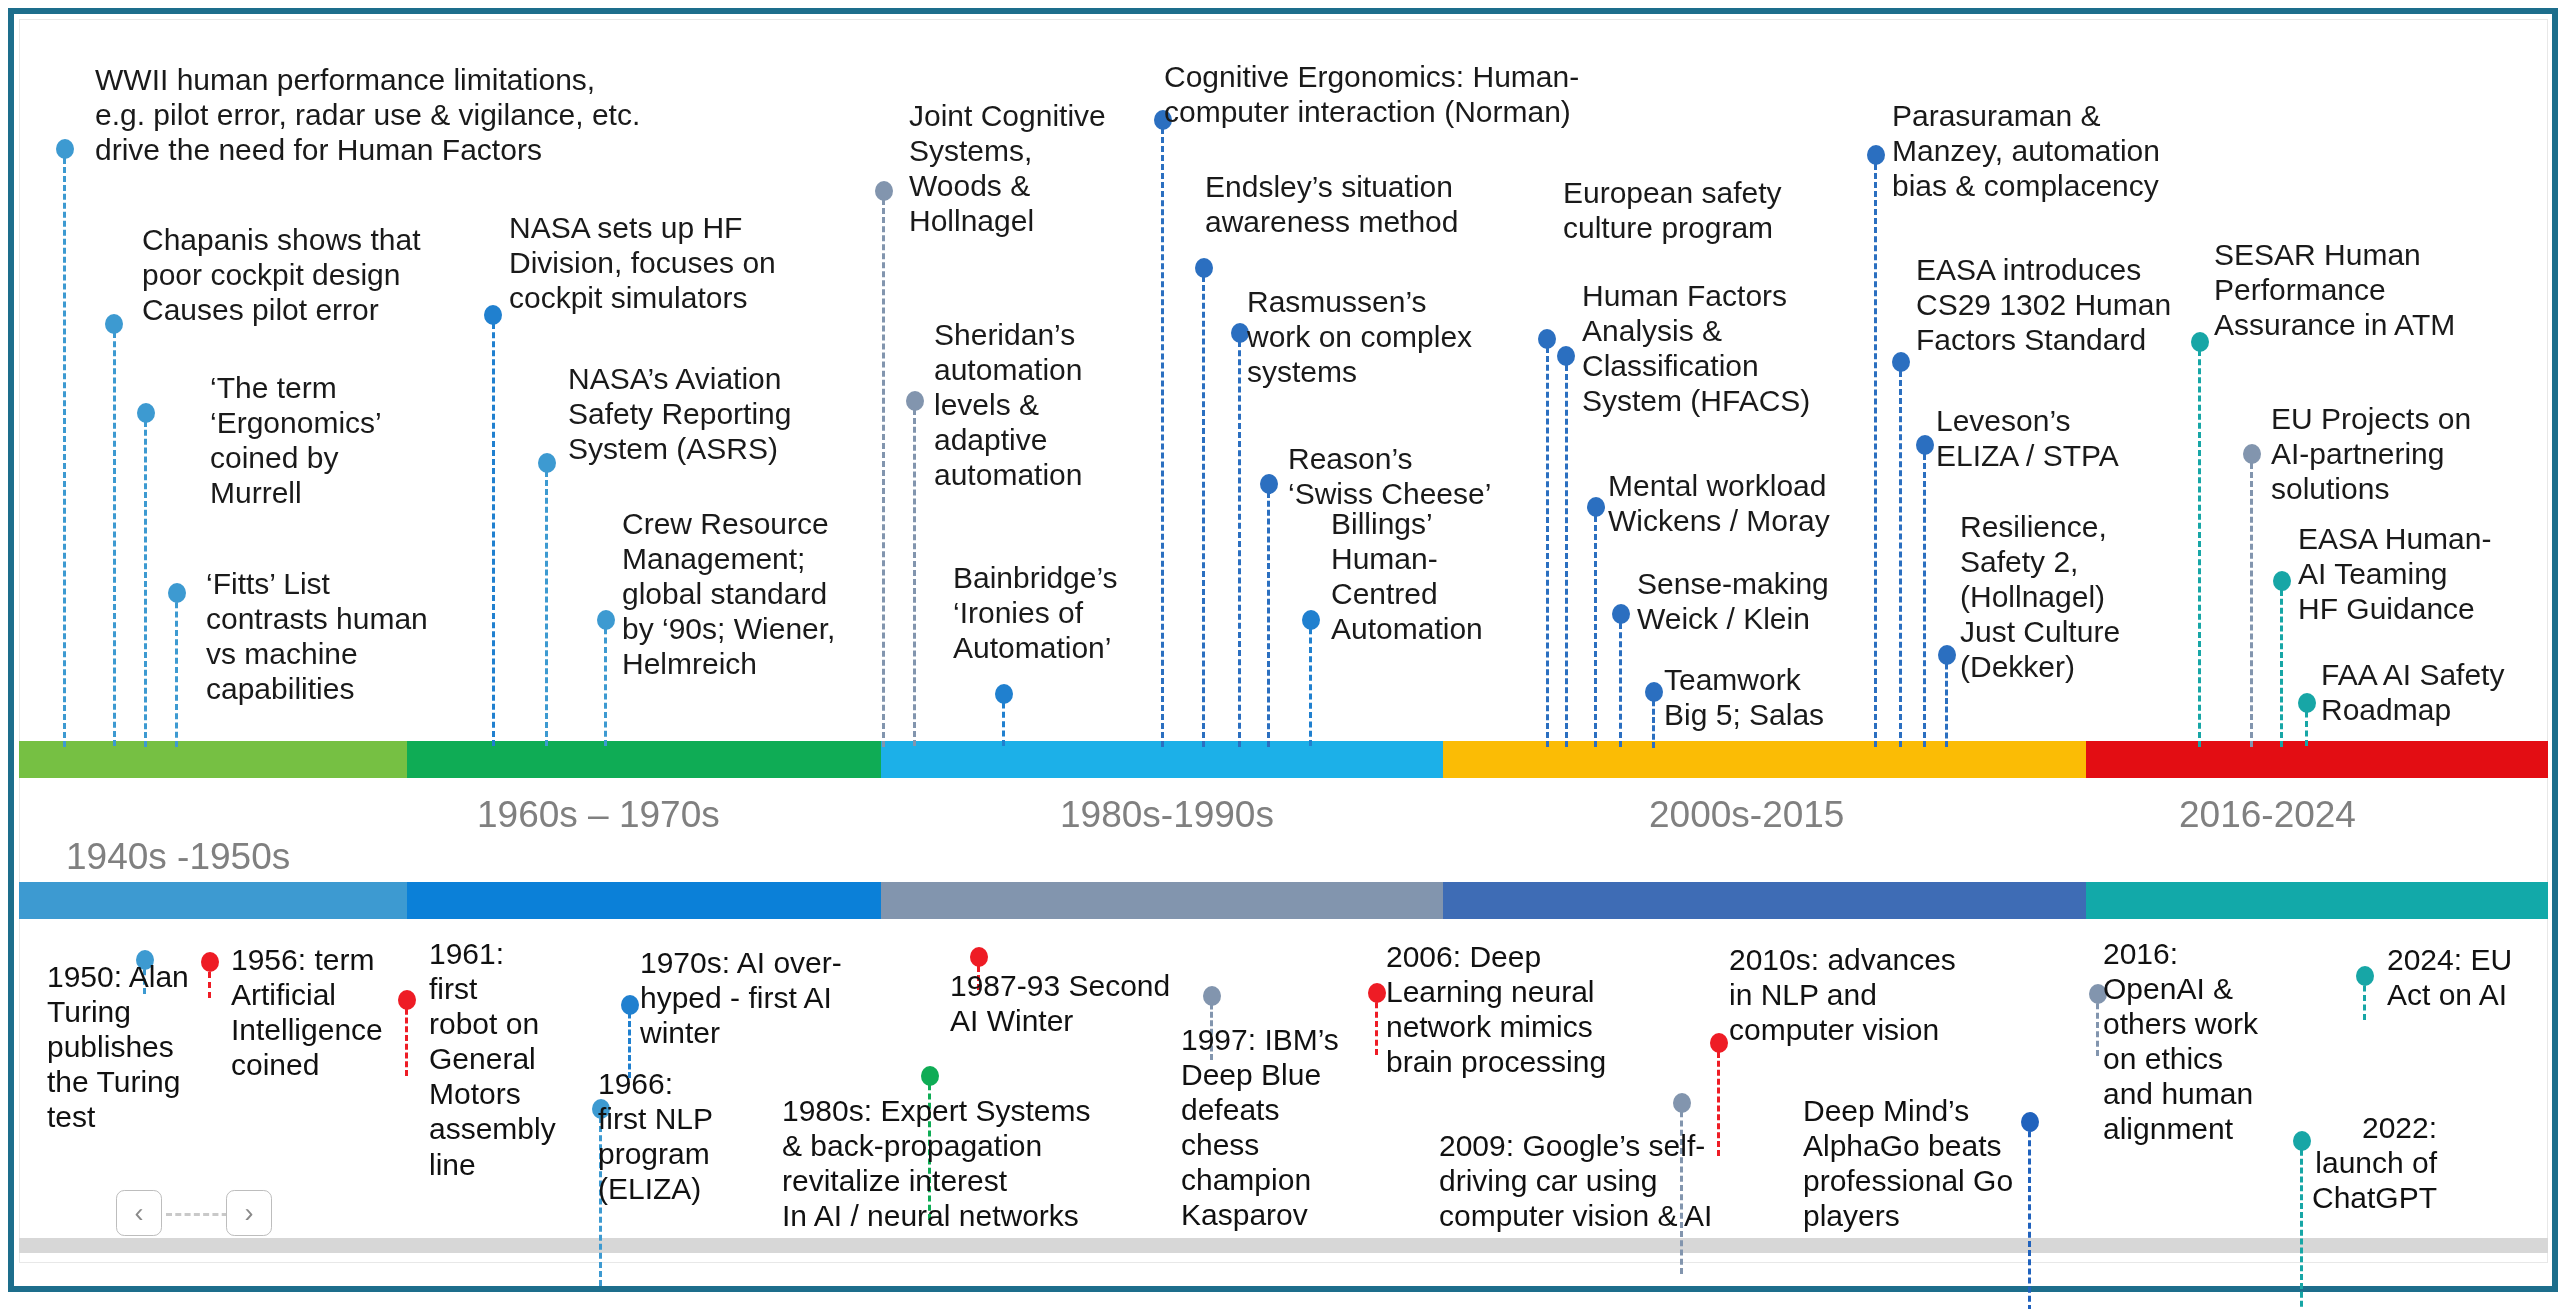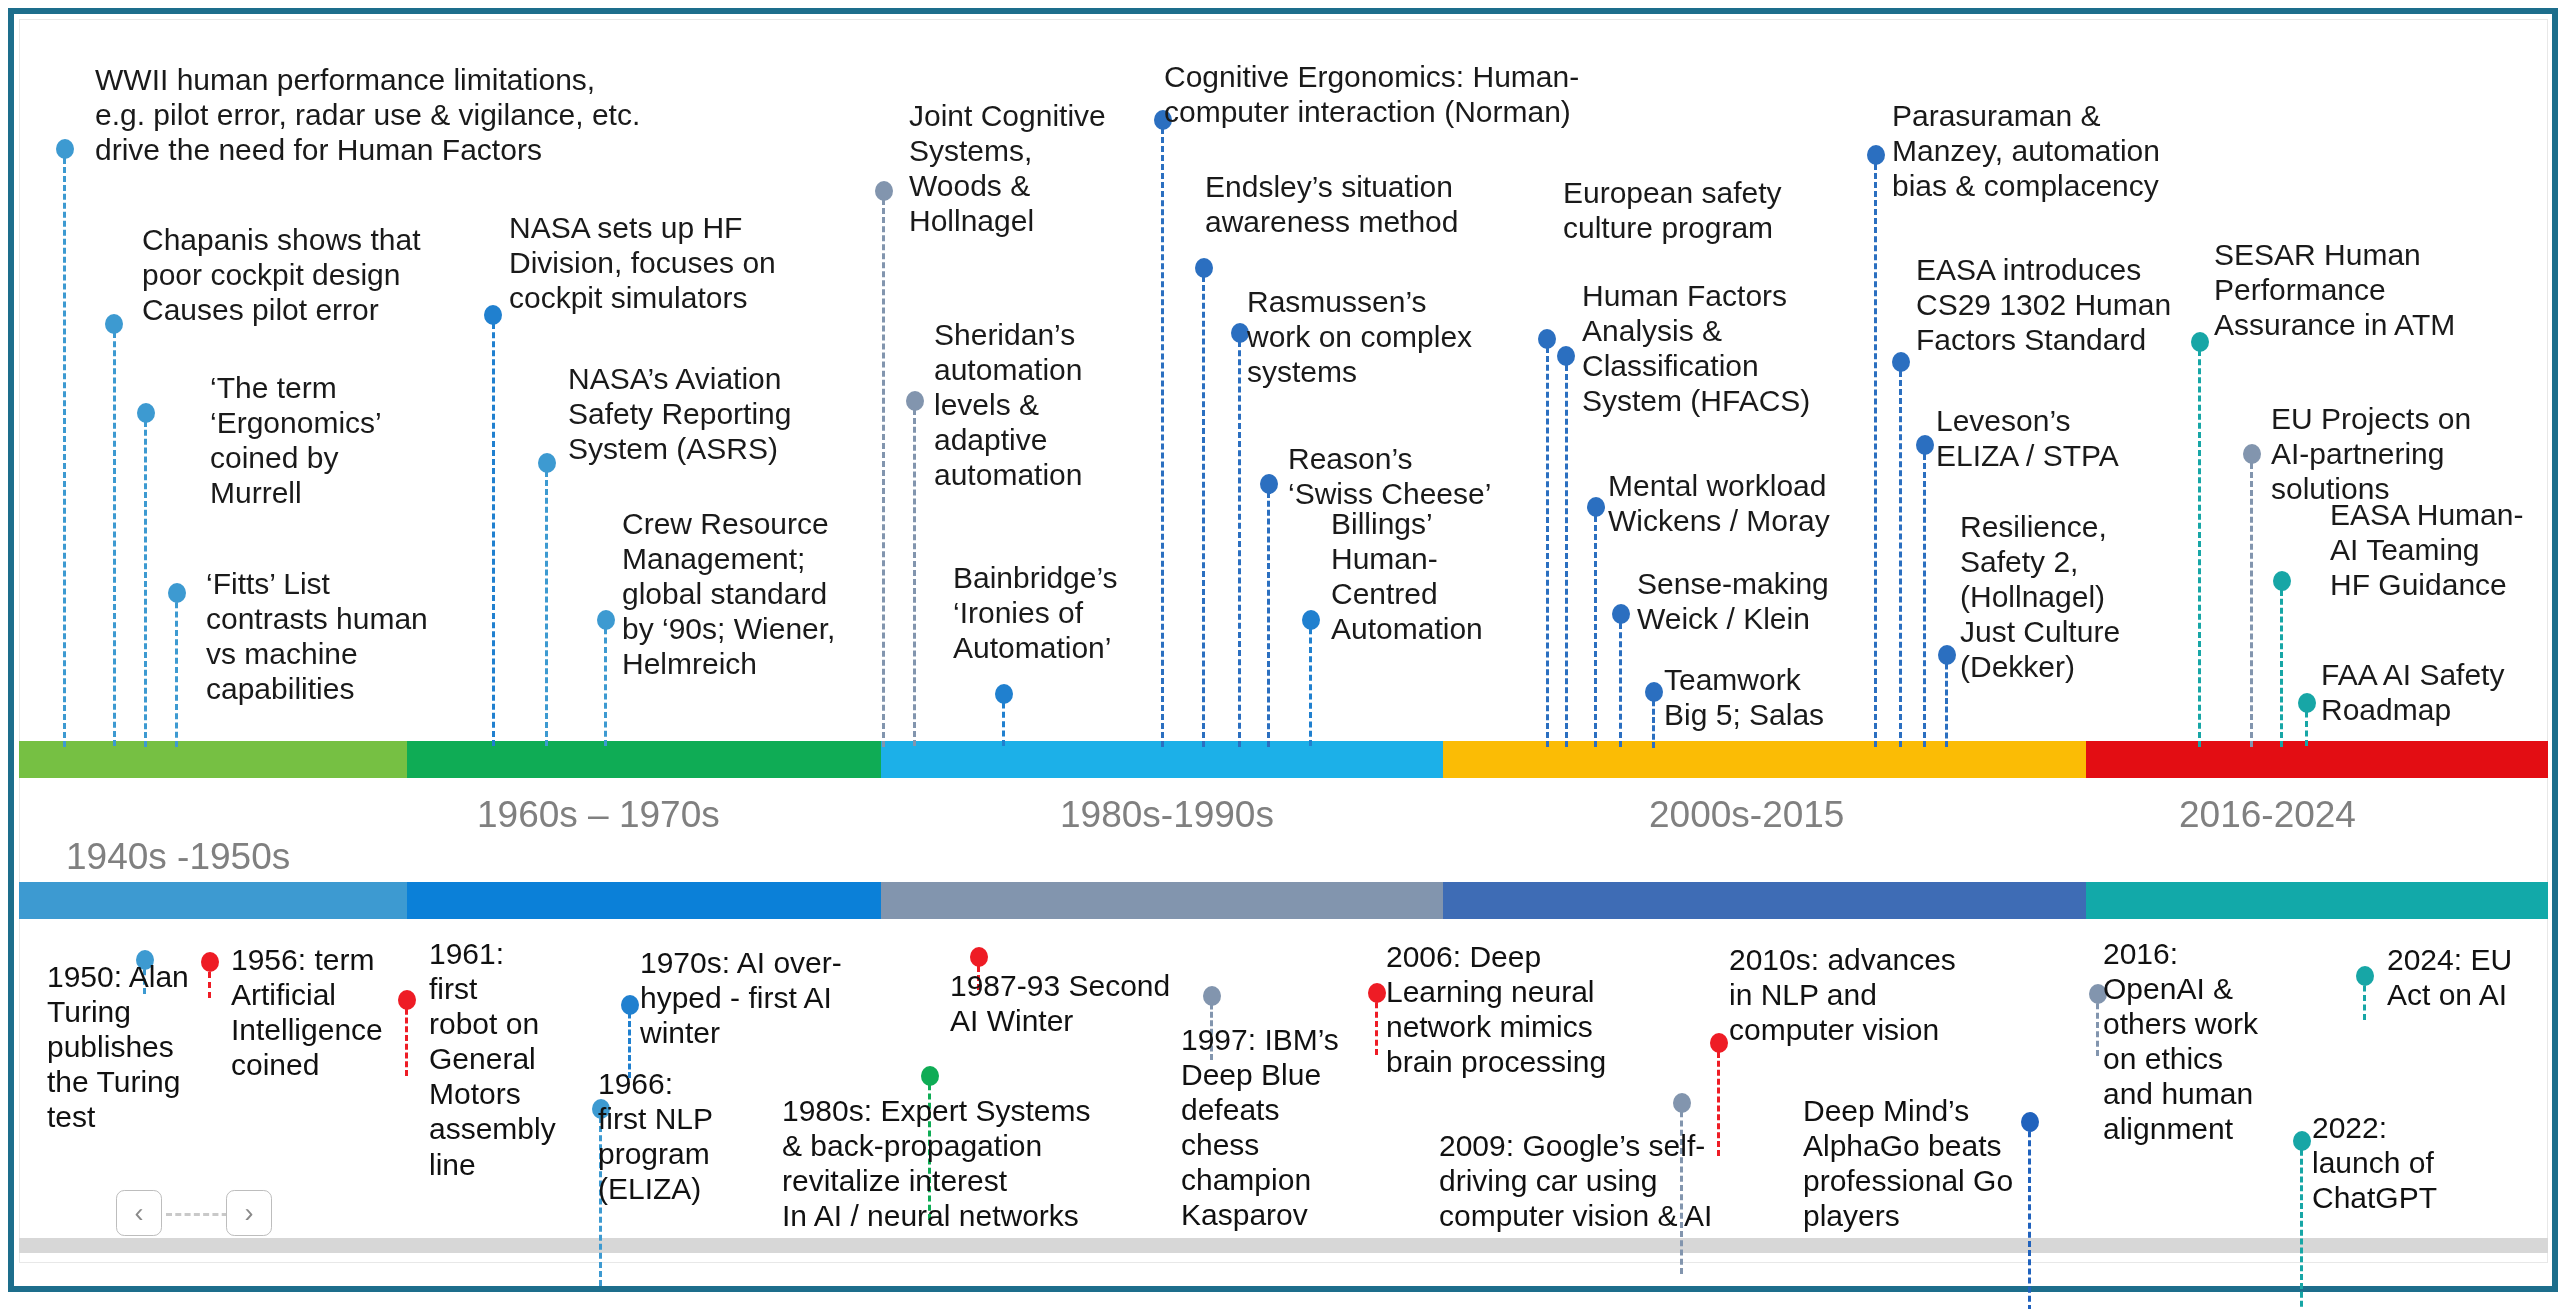--- a/index.html
+++ b/index.html
@@ -213,21 +213,21 @@
       <div class="txt" style="left: 2214px; top: 237px;">SESAR Human
 Performance
 Assurance in ATM</div>
       <div class="stem" style="left: 2250px; top: 454px; height: 293px; border-left-color: rgb(130, 149, 174);"></div>
       <div class="dot" style="left: 2243px; top: 444px; background: rgb(130, 149, 174);"></div>
       <div class="txt" style="left: 2271px; top: 401px;">EU Projects on
 AI-partnering
 solutions</div>
       <div class="stem" style="left: 2280px; top: 581px; height: 166px; border-left-color: rgb(23, 166, 166);"></div>
       <div class="dot" style="left: 2273px; top: 571px; background: rgb(23, 166, 166);"></div>
-      <div class="txt" style="left: 2298px; top: 497px; margin-left: 32px;">EASA Human-
+      <div class="txt" style="left: 2298px; top: 521px;">EASA Human-
 AI Teaming
 HF Guidance</div>
       <div class="stem" style="left: 2305px; top: 702px; height: 44px; border-left-color: rgb(23, 166, 166);"></div>
       <div class="dot" style="left: 2298px; top: 693px; background: rgb(23, 166, 166);"></div>
       <div class="txt" style="left: 2321px; top: 657px;">FAA AI Safety
 Roadmap</div>
     </div>
 
   <div id="ai-layer">
       <div class="stem" style="left: 143px; top: 960px; height: 34px; border-left-color: rgb(61, 154, 209);"></div>
@@ -306,21 +306,21 @@
       <div class="stem" style="left: 2096px; top: 994px; height: 62px; border-left-color: rgb(130, 149, 174);"></div>
       <div class="dot" style="left: 2089px; top: 984px; background: rgb(130, 149, 174);"></div>
       <div class="txt-ai" style="left: 2103px; top: 936px;">2016:
 OpenAI &amp;
 others work
 on ethics
 and human
 alignment</div>
       <div class="stem" style="left: 2300px; top: 1141px; height: 210px; border-left-color: rgb(23, 166, 166);"></div>
       <div class="dot" style="left: 2293px; top: 1131px; background: rgb(23, 166, 166);"></div>
-      <div class="txt-ai" style="left: 2312px; top: 1110px;">2022:
+      <div class="txt-ai" style="left: 2312px; top: 1110px; text-align: right;">2022:
 launch of
 ChatGPT</div>
       <div class="stem" style="left: 2363px; top: 976px; height: 44px; border-left-color: rgb(23, 166, 166);"></div>
       <div class="dot" style="left: 2356px; top: 966px; background: rgb(23, 166, 166);"></div>
       <div class="txt-ai" style="left: 2387px; top: 942px;">2024: EU
 Act on AI</div>
     </div>
 
   <div class="navbtn" style="left:116px;top:1190px;">
     <span>‹</span>

